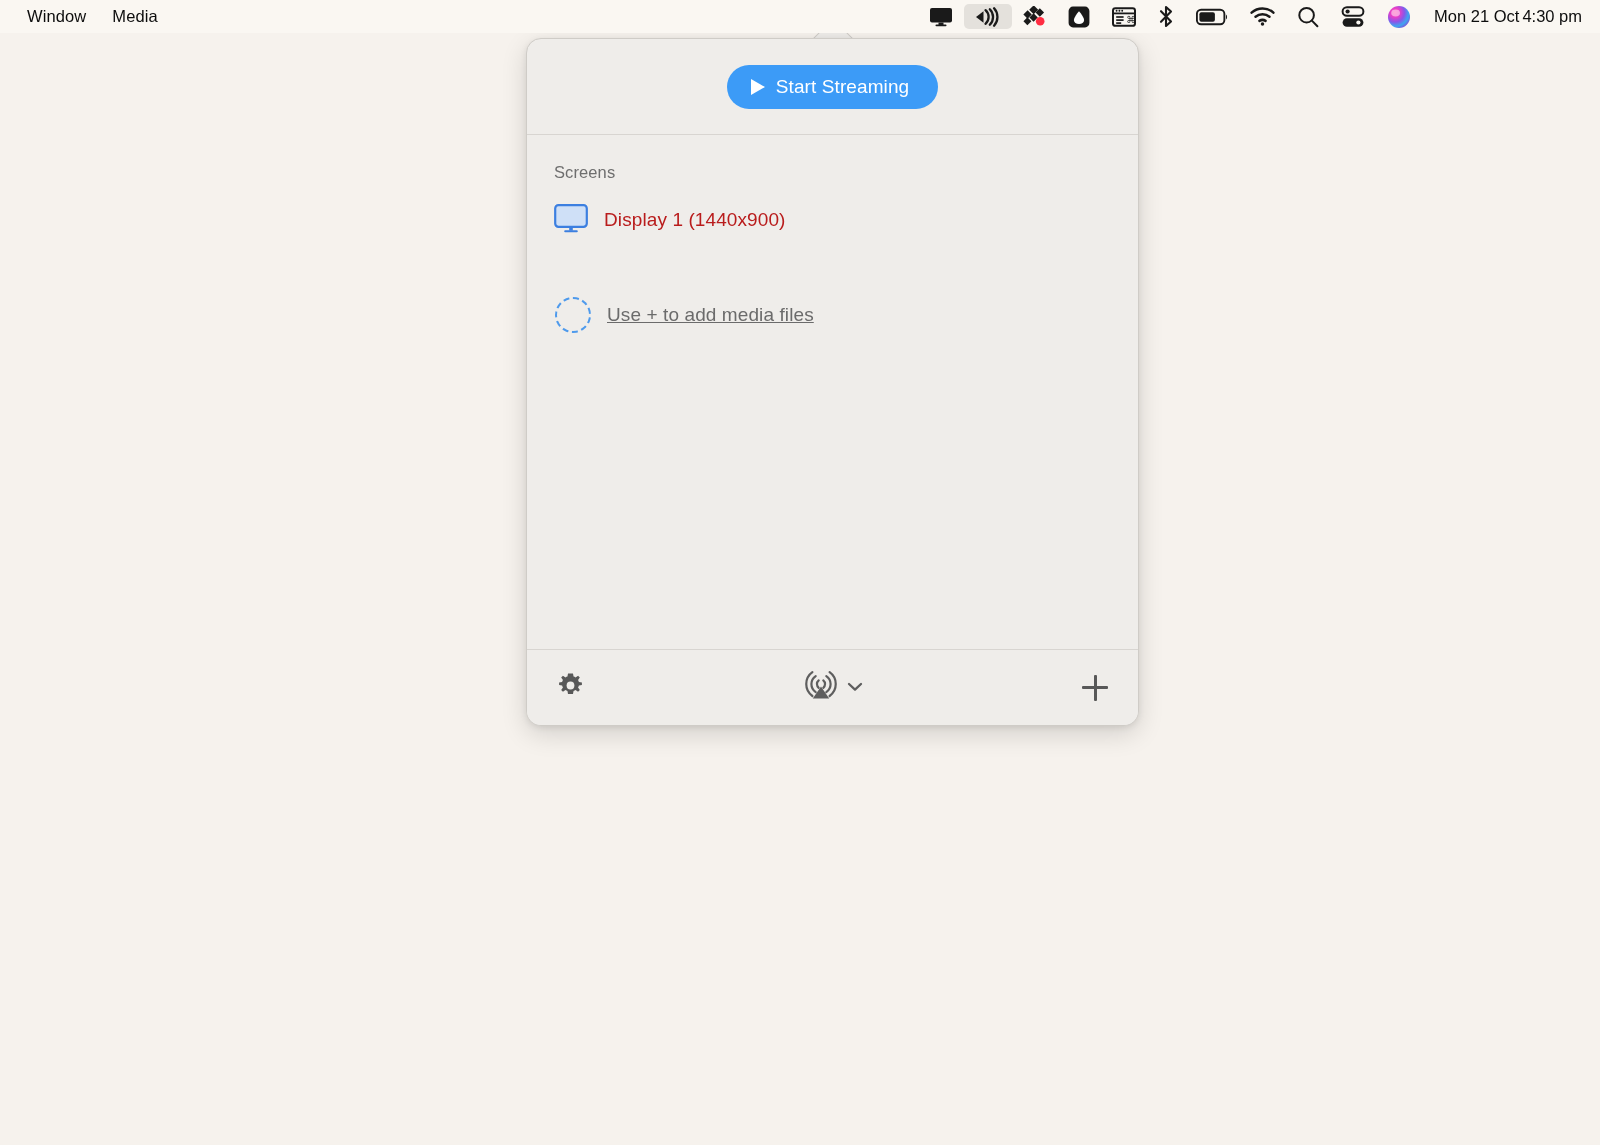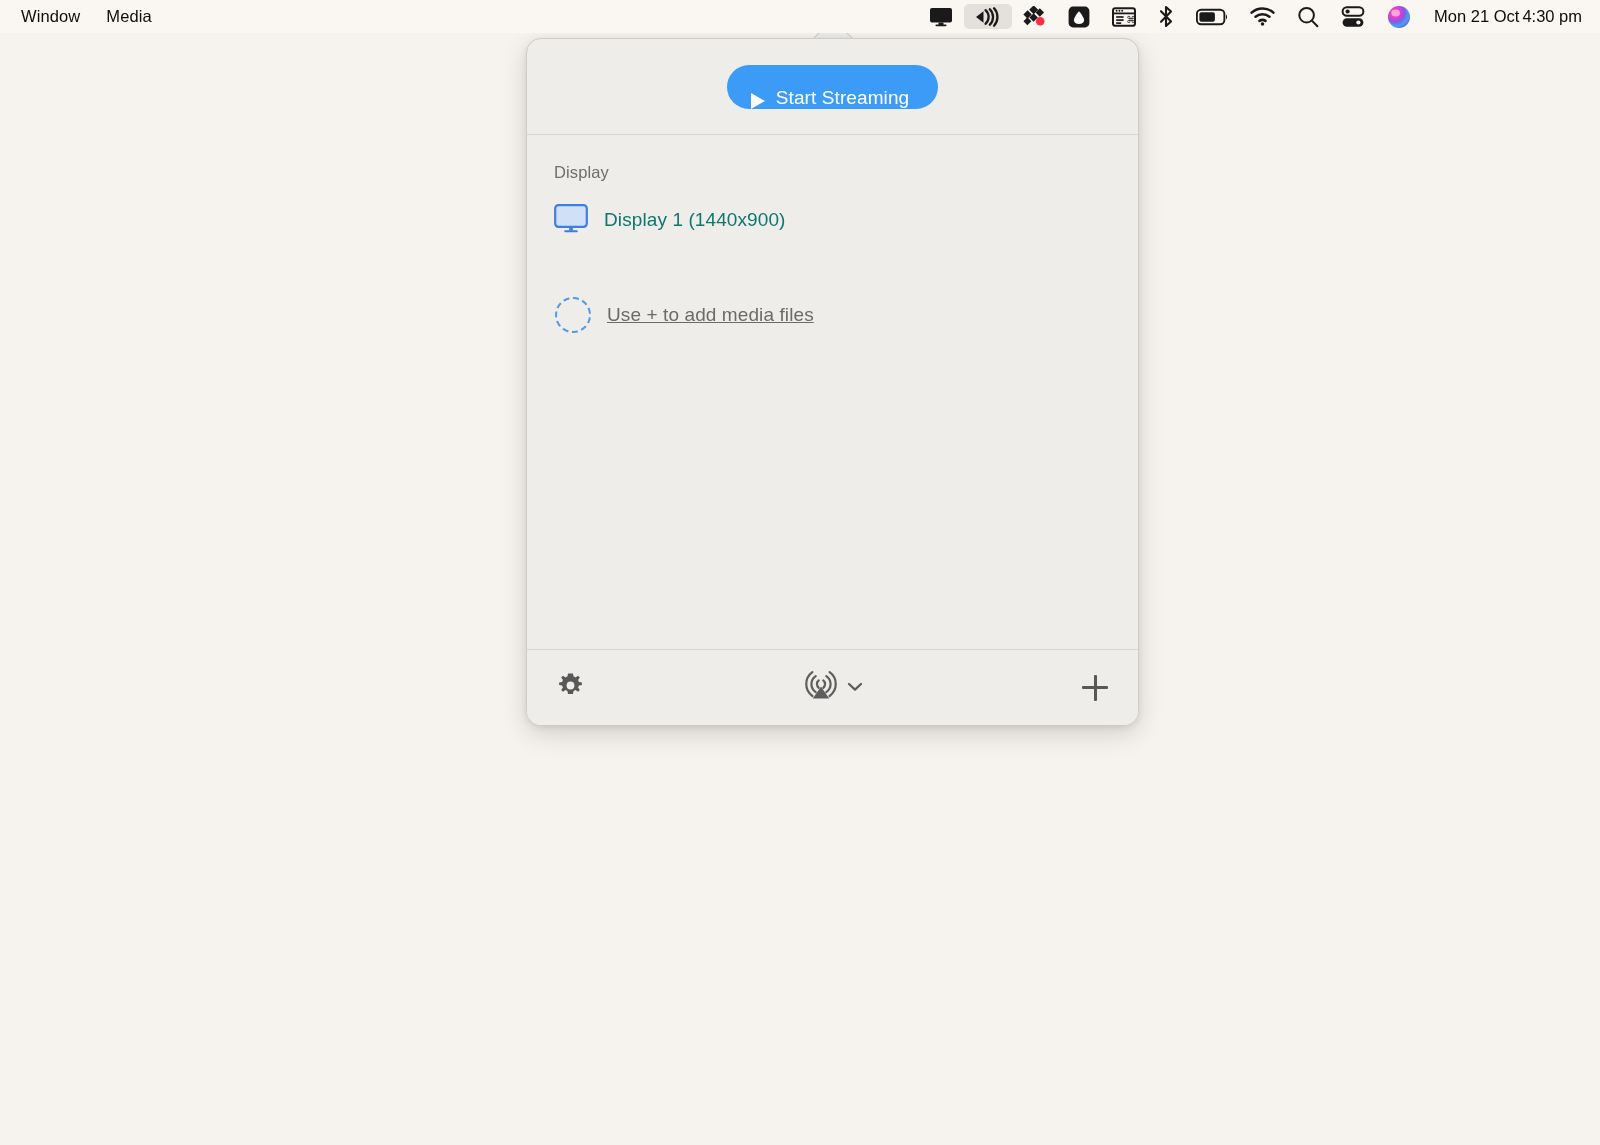--- a/index.html
+++ b/index.html
@@ -26,21 +26,21 @@
     background: #FAF7F2;
     display: flex;
     align-items: center;
     z-index: 40;
   }
 
   .menubar-left {
     display: flex;
     align-items: center;
     height: 100%;
-    padding-left: 8px;
+    padding-left: 14px;
   }
 
   .menu-item {
     font-size: 16.5px;
     color: #0d0d0d;
     padding: 0 13px;
     line-height: 33px;
     letter-spacing: 0.1px;
     white-space: nowrap;
   }
@@ -125,21 +125,21 @@
     height: 96px;
     display: flex;
     align-items: center;
     justify-content: center;
     border-bottom: 1px solid #D8D5D1;
     flex: 0 0 auto;
   }
 
   .start-btn {
     display: inline-flex;
-    align-items: flex-end;
+    align-items: center;
     gap: 11px;
     background: #3C9BF7;
     color: #ffffff;
     border: none;
     border-radius: 22px;
     height: 44px;
     padding: 0 29px 0 24px;
     font-size: 19px;
     font-family: "Liberation Sans", sans-serif;
     letter-spacing: 0.1px;
@@ -173,21 +173,21 @@
     display: flex;
     align-items: center;
     gap: 16px;
     padding: 0 0 0 27px;
     height: 48px;
     margin-top: 14px;
   }
 
   .row-label {
     font-size: 19px;
-    color: #0f766e;
+    color: #b91c1c;
     letter-spacing: 0.1px;
     white-space: nowrap;
   }
   .row-label.muted { color: #6B6B6B; text-decoration: underline; }
 
   .sec-gap { height: 33px; }
 
   .dashed-circle {
     width: 36px; height: 36px;
     border: 2px dashed #4E9AEC;
@@ -371,21 +371,21 @@
 
     <div class="pop-header">
       <button class="start-btn">
         <span class="play-tri"></span>
         <span>Start Streaming</span>
       </button>
     </div>
 
     <div class="pop-body">
 
-      <div class="section-title">Display</div>
+      <div class="section-title">Screens</div>
 
       <div class="row">
         <span class="disp-icon">
           <svg width="34" height="29" viewBox="0 0 34 29" aria-hidden="true">
             <rect x="1.2" y="1.2" width="31.6" height="21.6" rx="3.2" fill="#CFE0F7" stroke="#3C7FE0" stroke-width="2.2"></rect>
             <rect x="15.2" y="23" width="3.6" height="3.6" fill="#3C7FE0"></rect>
             <rect x="10.2" y="26.2" width="13.6" height="2.1" rx="1" fill="#3C7FE0"></rect>
           </svg>
         </span>
         <span class="row-label">Display 1 (1440x900)</span>

